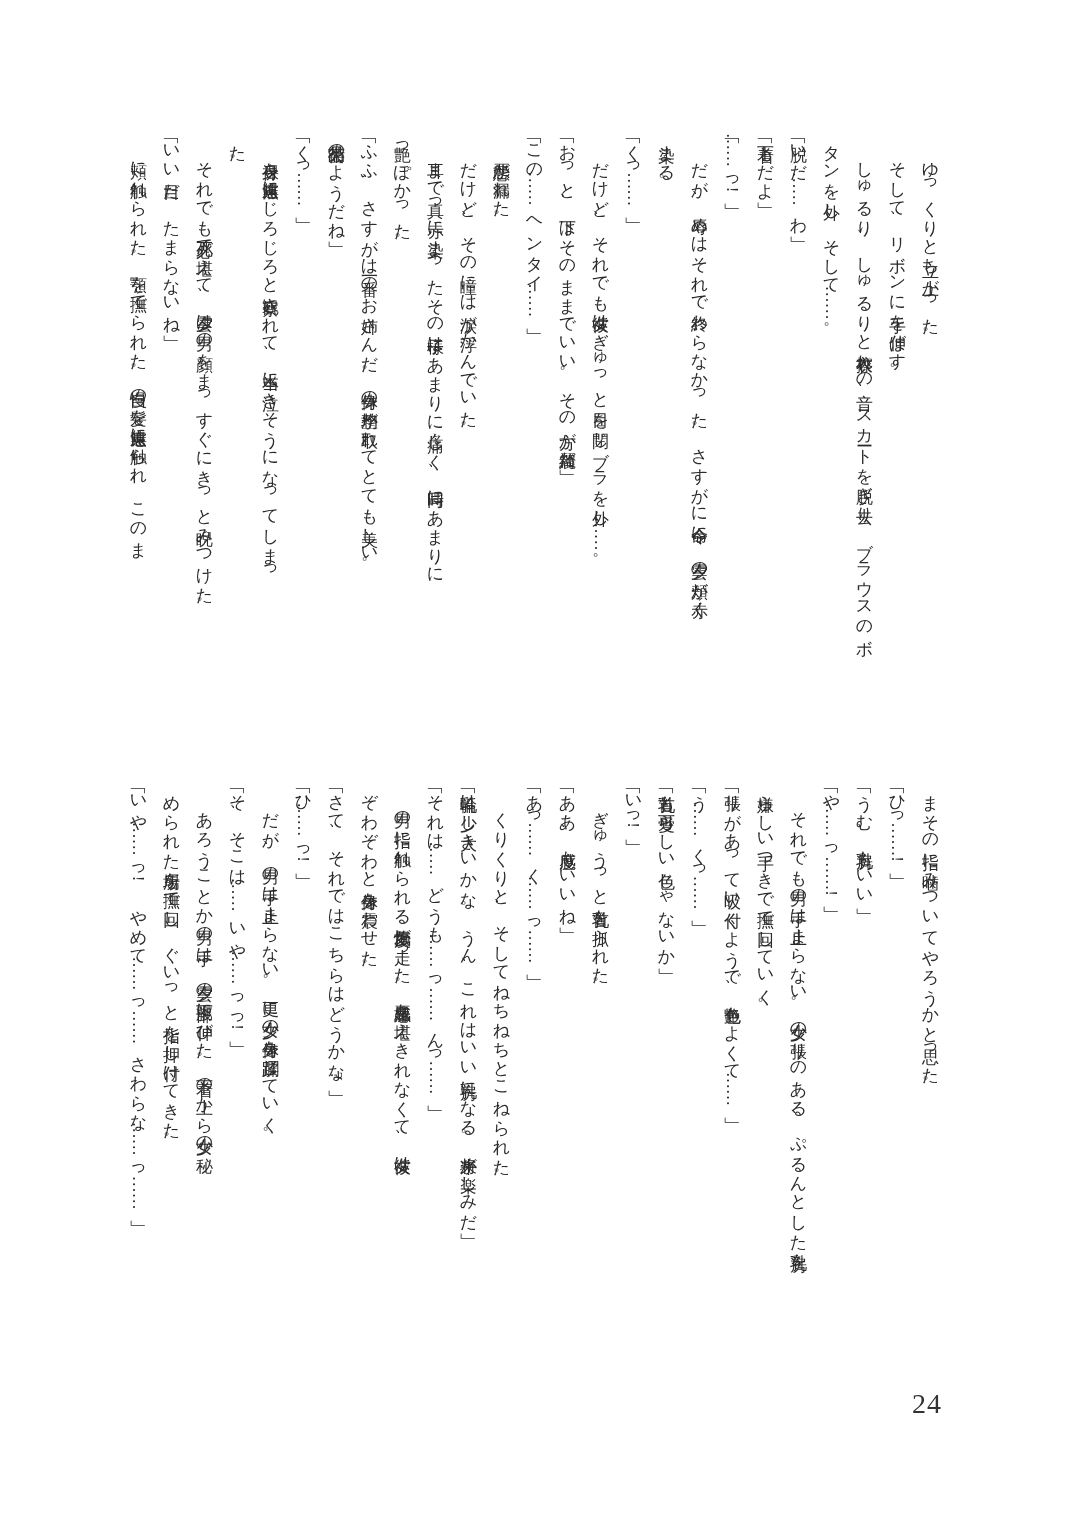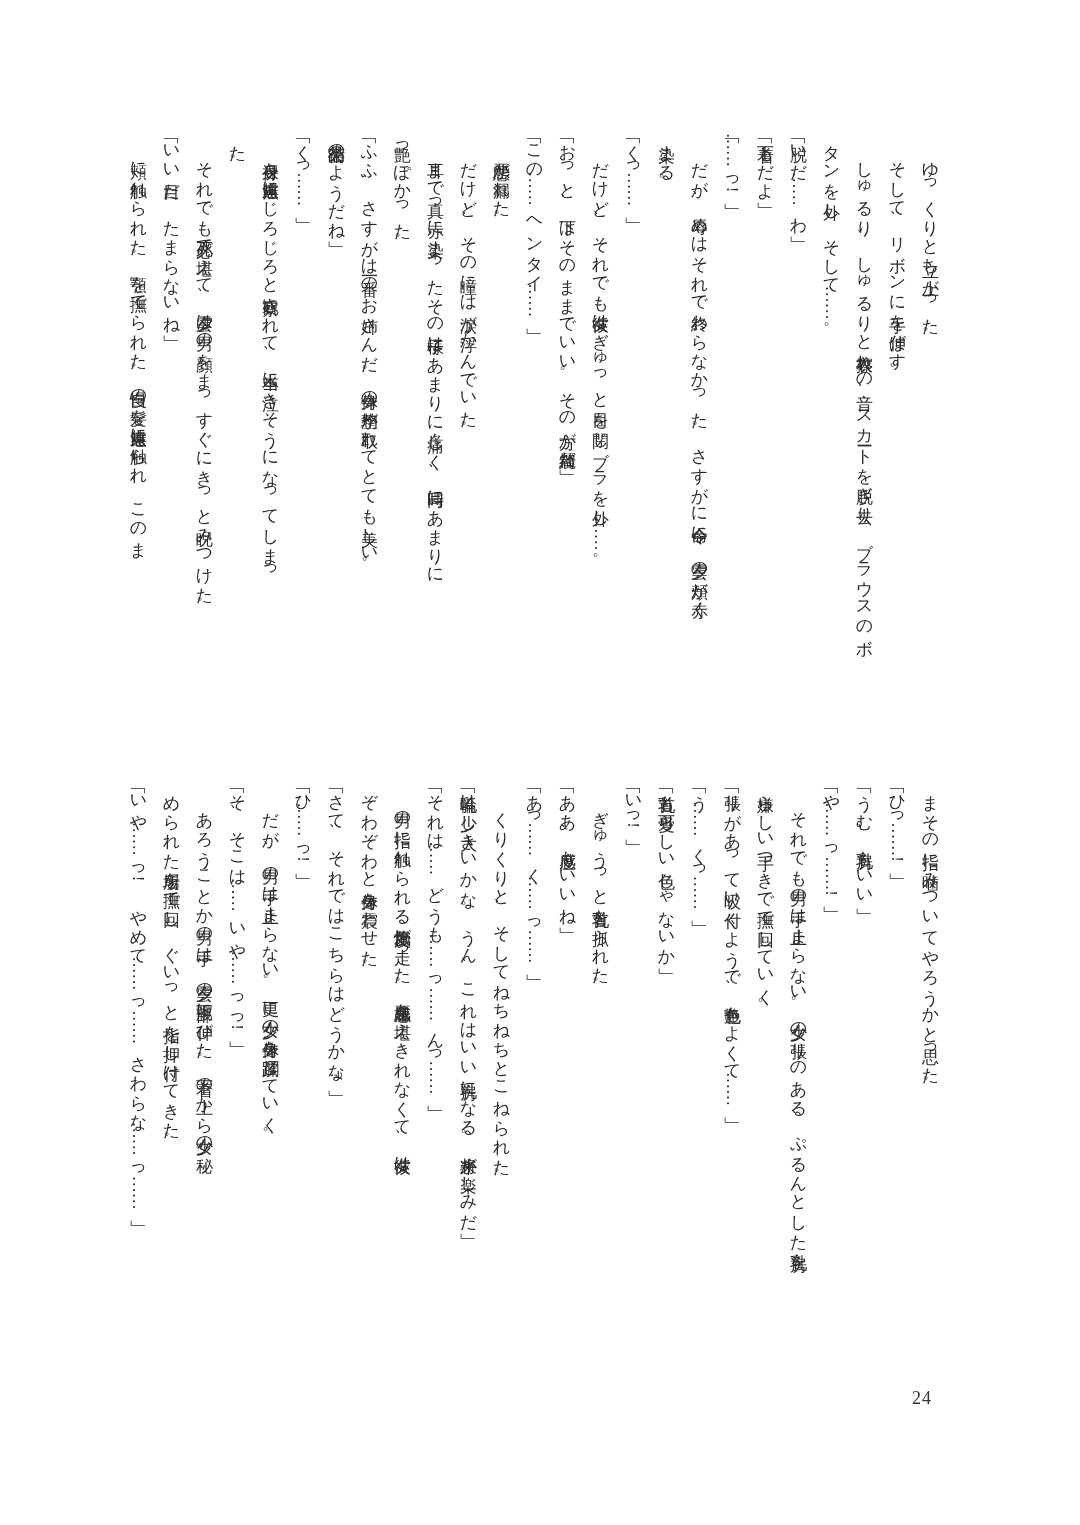--- a/index.html
+++ b/index.html
@@ -35,21 +35,21 @@
     right: 133px;
   }
   #block-bottom {
     top: 783px;
     right: 133px;
   }
   .page-number {
     position: absolute;
     top: 1388px;
     left: 912px;
-    font-size: 18px;
+    font-size: 28px;
     color: #333333;
     letter-spacing: 1px;
   }
 </style>
 </head>
 <body>
 
 <div id="block-top" class="vblock">
     <p class="indent">ゆっくりと立ち上がった。</p>
     <p class="indent">そして、リボンに手を伸ばす。</p>

